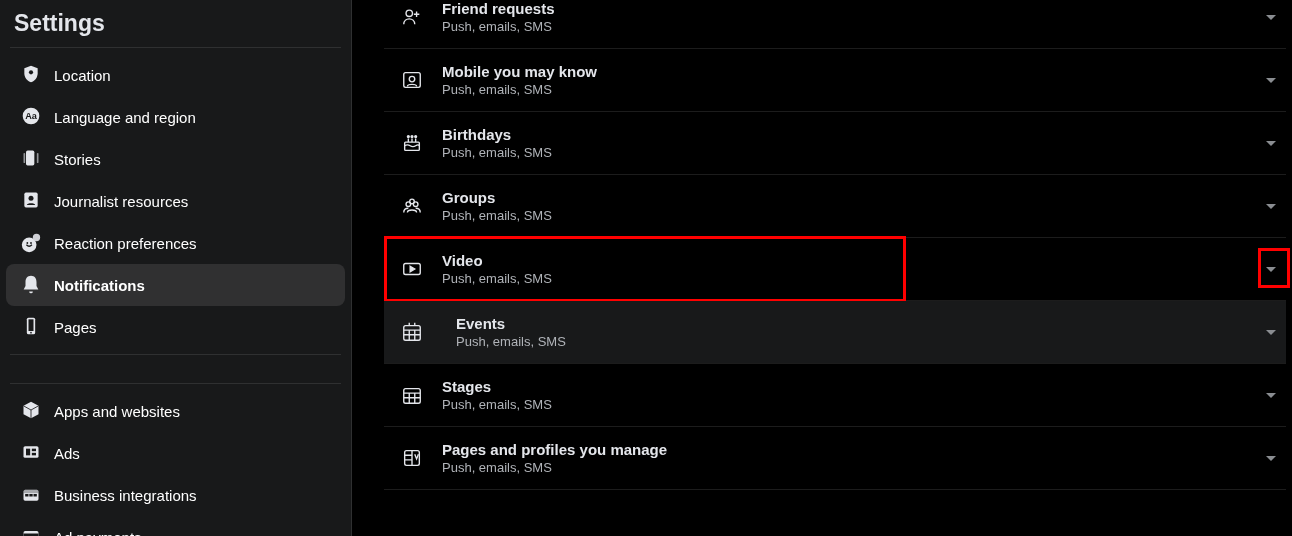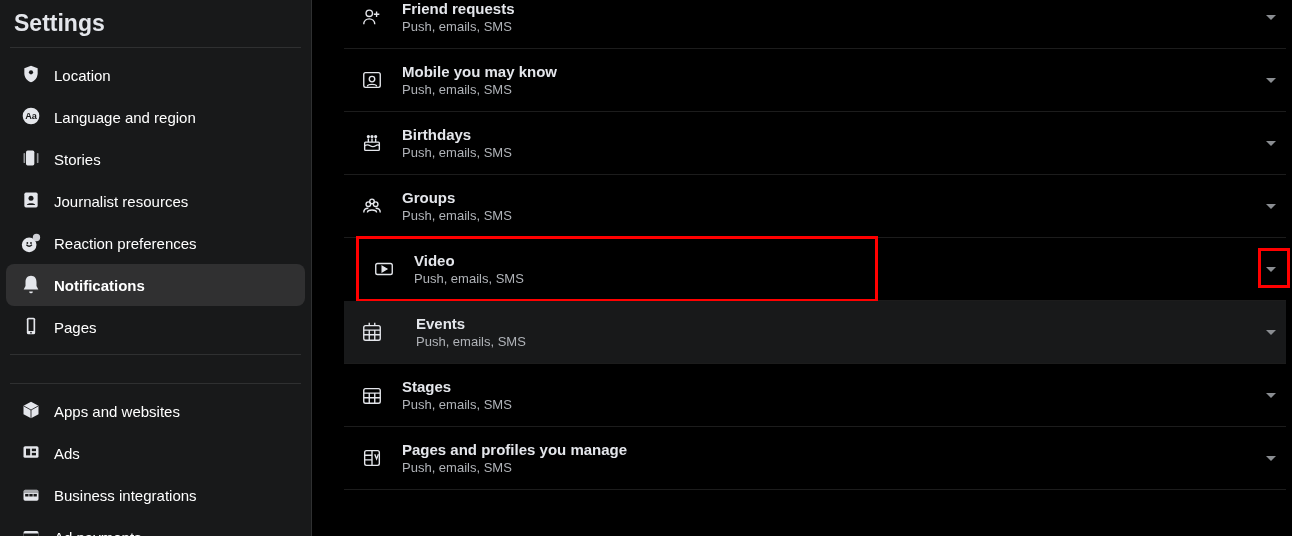--- a/index.html
+++ b/index.html
@@ -10,21 +10,21 @@
   body {
     font-family: -apple-system, BlinkMacSystemFont, "Segoe UI", Helvetica, Arial, sans-serif;
     background: #000000;
     color: #e4e6eb;
     width: 1292px;
     height: 536px;
     overflow: hidden;
     display: flex;
   }
   .sidebar {
-    width: 312px;
+    width: 352px;
     background: #18191a;
     border-right: 1px solid #2f3031;
     padding-top: 4px;
     overflow: hidden;
   }
   .sidebar-title {
     font-size: 23px;
     font-weight: 700;
     color: #e4e6eb;
     padding: 6px 14px 10px 14px;
@@ -305,21 +305,21 @@
             <circle cx="12" cy="7" r="2.5"></circle>
             <path d="M3 19 C3 16 5 14.5 8 14.5 M21 19 C21 16 19 14.5 16 14.5 M7 19 C7 15.5 17 15.5 17 19"></path>
           </svg>
         </span>
         <div class="row-text">
           <div class="row-title">Groups</div>
           <div class="row-sub">Push, emails, SMS</div>
         </div>
         <div class="chevron"></div>
       </div>
-      <div class="notif-row" style="position: relative; margin-left: 12px;">
+      <div class="notif-row" style="position: relative;">
         <span class="row-icon">
           <svg width="22" height="22" viewBox="0 0 24 24" stroke="#e4e6eb" stroke-width="1.5" fill="none">
             <rect x="3" y="6" width="18" height="12" rx="2"></rect>
             <path d="M10 9 L15 12 L10 15 Z" fill="#e4e6eb"></path>
           </svg>
         </span>
         <div class="row-text">
           <div class="row-title">Video</div>
           <div class="row-sub">Push, emails, SMS</div>
         </div>

